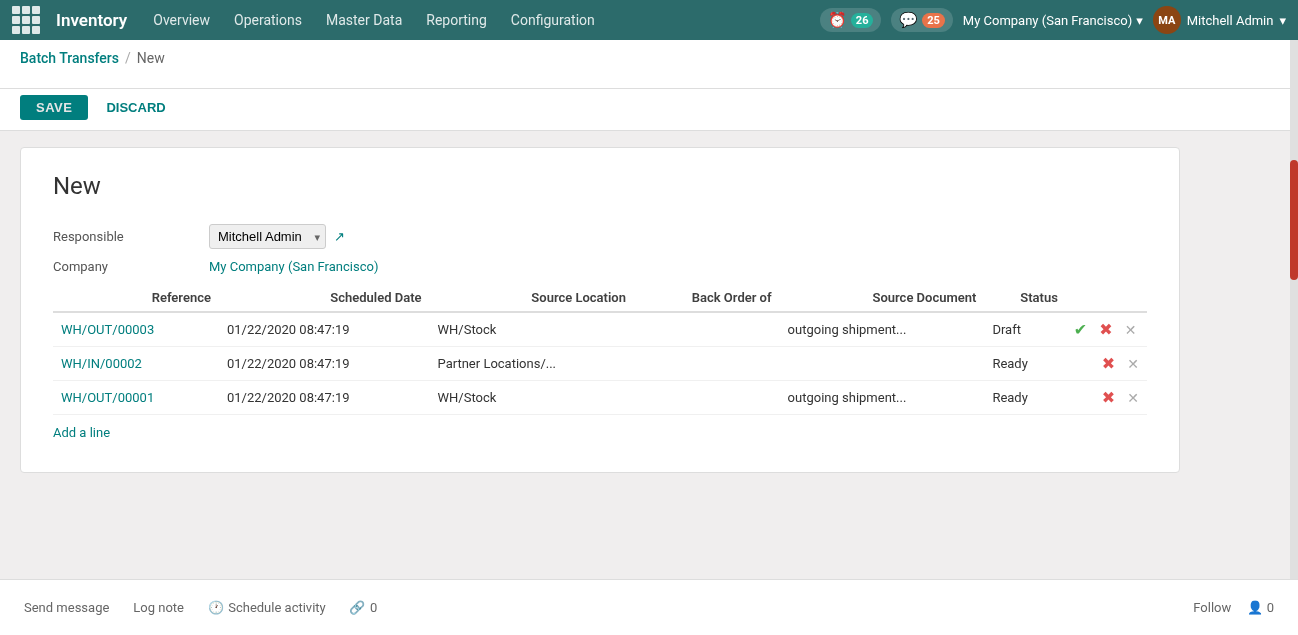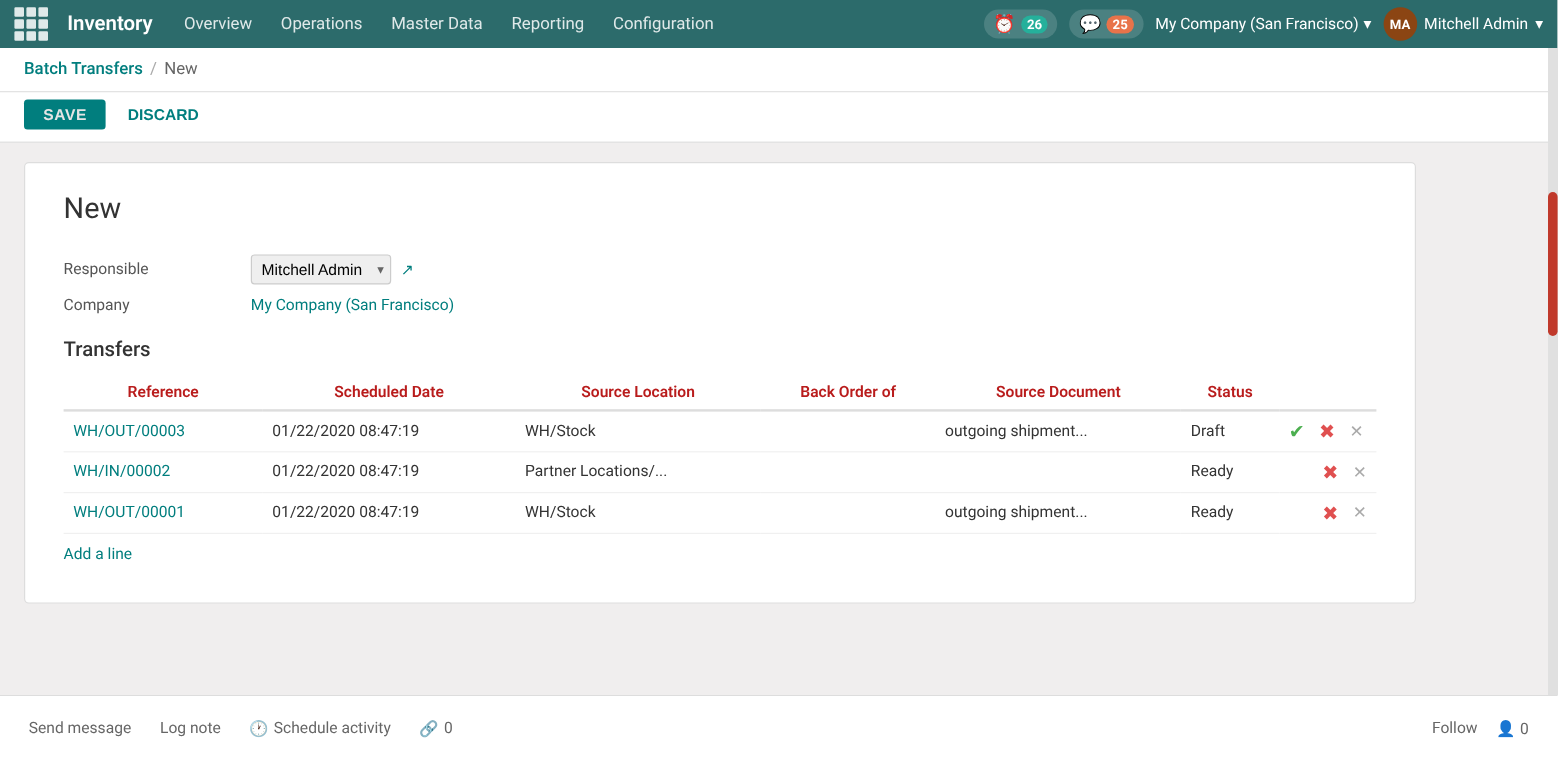--- a/index.html
+++ b/index.html
@@ -74,21 +74,21 @@
 
     
     .breadcrumb-bar {
       background: white;
       padding: 10px 20px 0;
       border-bottom: 1px solid #ddd;
     }
     .breadcrumb {
       display: flex; align-items: center; gap: 6px;
       font-size: 14px; color: #666;
-      margin-bottom: 10px;
+      margin-bottom: 22px;
     }
     .breadcrumb-link { color: #017e7e; cursor: pointer; font-weight: 500; }
     .breadcrumb-sep { color: #aaa; }
     .breadcrumb-current { color: #666; }
 
     
     .action-bar {
       background: white;
       padding: 6px 20px 10px;
       display: flex; align-items: center; gap: 8px;
@@ -159,23 +159,23 @@
       font-weight: 500;
       color: #333;
       margin: 20px 0 12px;
     }
     .transfers-table {
       width: 100%;
       border-collapse: collapse;
       font-size: 13px;
     }
     .transfers-table th {
-      text-align: center;
+      text-align: right;
       padding: 6px 8px;
-      color: #b91c1c;
+      color: #404040;
       font-weight: 600;
       border-bottom: 2px solid #ddd;
       white-space: nowrap;
     }
     .transfers-table td {
       padding: 7px 8px;
       border-bottom: 1px solid #f0f0f0;
       color: #333;
     }
     .ref-link { color: #017e7e; cursor: pointer; }
@@ -329,21 +329,20 @@
       </div>
     </div>
 
     
     <div class="form-row">
       <span class="form-label">Company</span>
       <span class="company-link">My Company (San Francisco)</span>
     </div>
 
     
-    <h2 class="section-title">Transfers</h2>
 
     <table class="transfers-table">
       <thead>
         <tr>
           <th>Reference</th>
           <th>Scheduled Date</th>
           <th>Source Location</th>
           <th>Back Order of</th>
           <th>Source Document</th>
           <th>Status</th>

